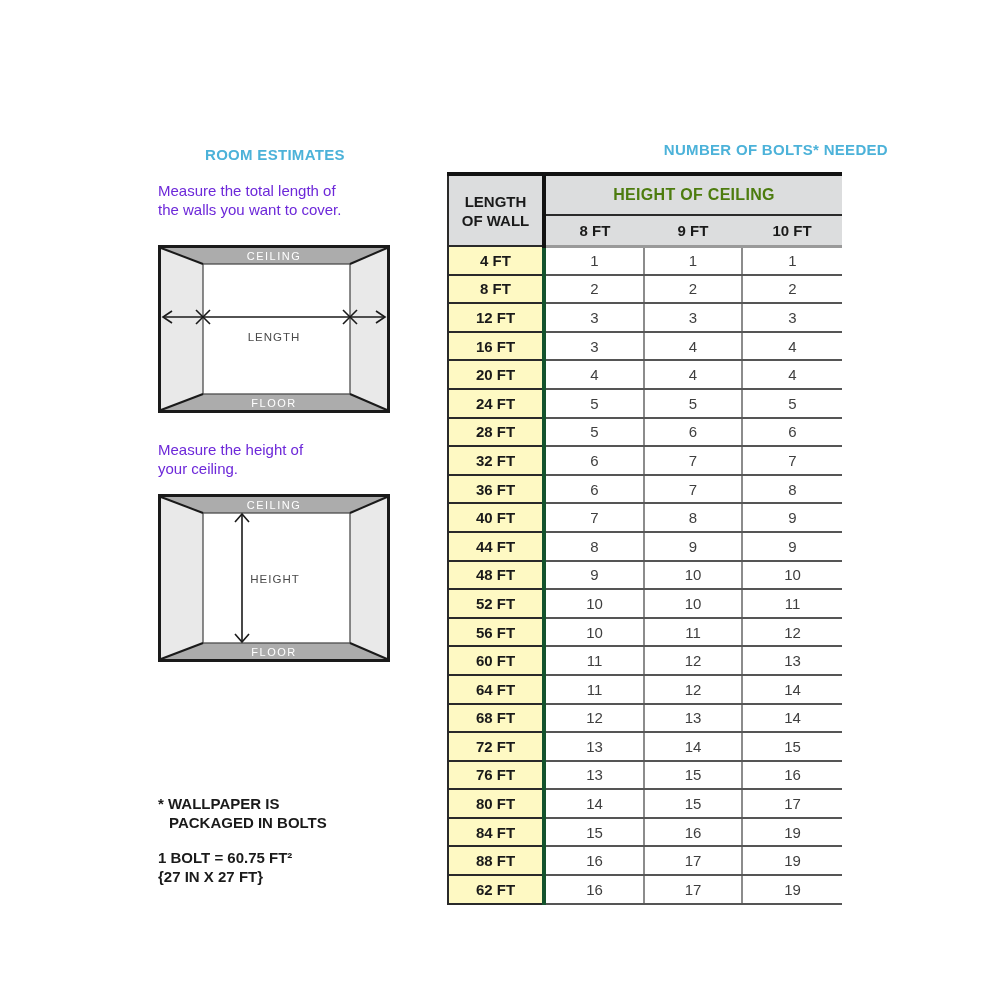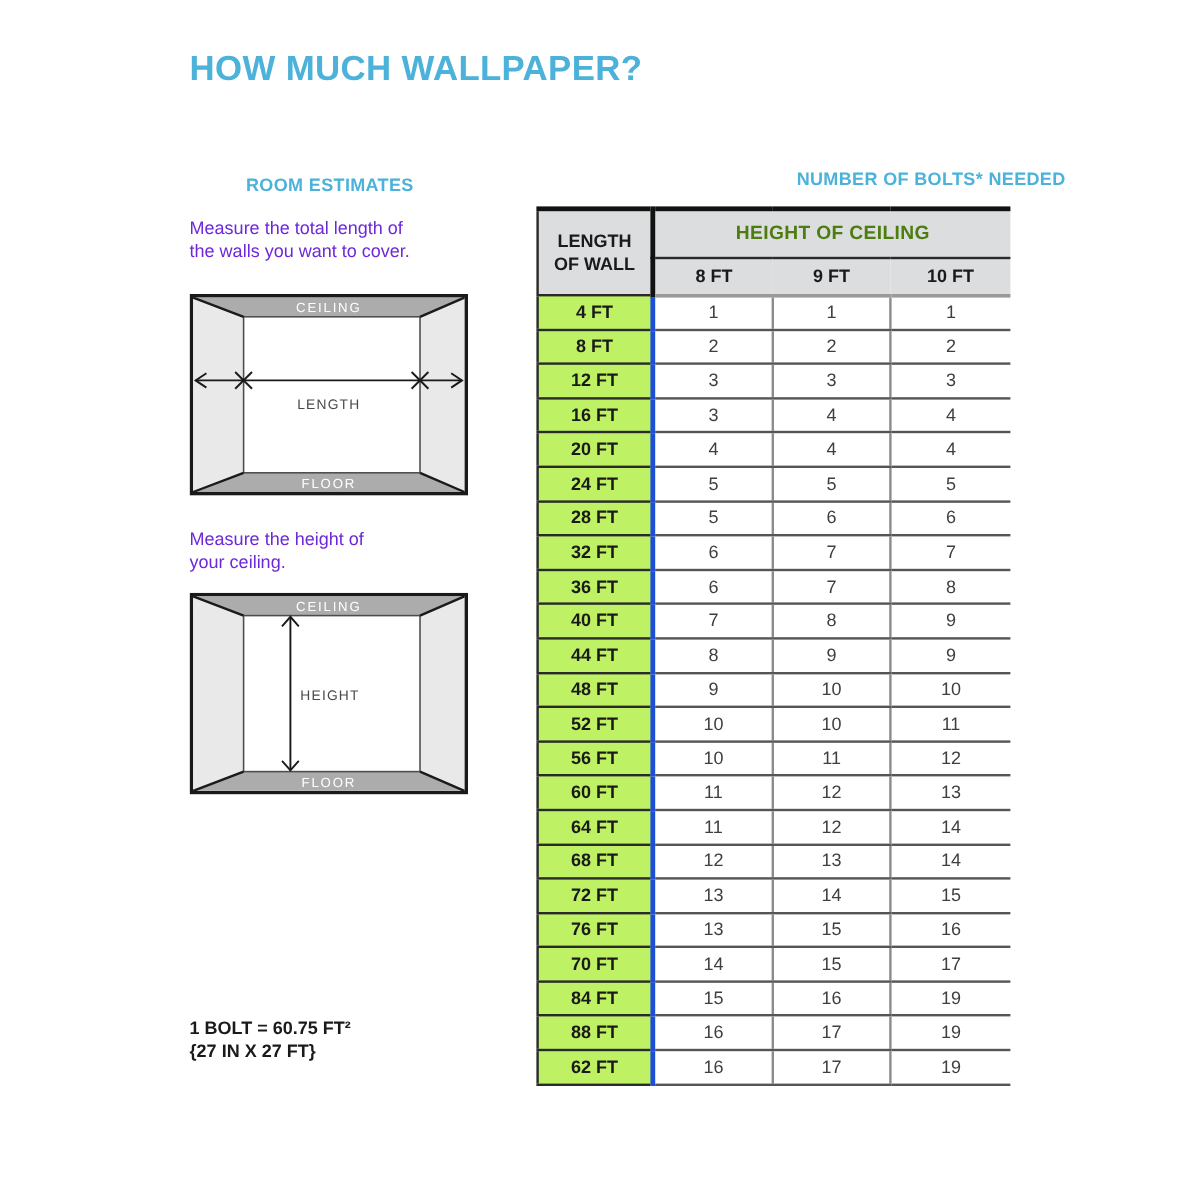--- a/index.html
+++ b/index.html
@@ -68,36 +68,35 @@
   .group-hdr {
     background: #dcddde; border-bottom: 2px solid #2a2a2a;
     height: 41px; font-size: 16px; font-weight: bold; color: #4d7c0f;
     letter-spacing: 0.3px;
   }
   .sub-hdr-row th {
     background: #dcddde; border-bottom: 3px solid #9a9a9a;
     height: 31px; font-size: 15px; font-weight: bold; color: #1a1a1a;
   }
   .row-lbl {
-    background: #bef264; border-right: 4px solid #1d4ed8;
+    background: #fef9c3; border-right: 4px solid #14532d;
     border-bottom: 2px solid #2a2a2a;
     height: 28.6px; font-size: 15px; font-weight: bold; color: #1a1a1a;
   }
   .cell {
     border-bottom: 2px solid #555555;
     font-size: 15px; color: #3f3f3f; background: #ffffff;
   }
   .cell + .cell { border-left: 2px solid #8c8c8c; }
 </style>
 </head>
 <body>
 
 <div class="page">
 
-  <h1 class="title">HOW MUCH WALLPAPER?</h1>
 
   <h2 class="section-heading heading-room">ROOM ESTIMATES</h2>
 
   <div class="step step1">
     <div>Measure the total length of</div>
     <div>the walls you want to cover.</div>
   </div>
 
   <svg class="room-svg svg1" width="232" height="168" viewBox="0 0 232 168">
     <rect x="1.5" y="1.5" width="229" height="165" fill="#ffffff" stroke="#1a1a1a" stroke-width="3"></rect>
@@ -148,20 +147,24 @@
     <text x="116" y="162" class="svg-white-label">FLOOR</text>
     <g stroke="#1a1a1a" stroke-width="1.6" fill="none">
       <line x1="84" y1="20" x2="84" y2="148"></line>
       <polyline points="77,28 84,20 91,28"></polyline>
       <polyline points="77,140 84,148 91,140"></polyline>
     </g>
     <text x="117" y="89" class="svg-dark-label">HEIGHT</text>
   </svg>
 
 
+  <div class="note footnote">
+    <div>* WALLPAPER IS</div>
+    <div class="indent">PACKAGED IN BOLTS</div>
+  </div>
 
   <div class="note bolt-info">
     <div>1 BOLT = 60.75 FT²</div>
     <div>{27 IN X 27 FT}</div>
   </div>
 
   <h2 class="section-heading heading-table">NUMBER OF BOLTS* NEEDED</h2>
 
   <table class="bolt-table">
     <colgroup>
@@ -312,21 +315,21 @@
   </tr>
 
   <tr>
     <th class="row-lbl">76 FT</th>
     <td class="cell">13</td>
     <td class="cell">15</td>
     <td class="cell">16</td>
   </tr>
 
   <tr>
-    <th class="row-lbl">70 FT</th>
+    <th class="row-lbl">80 FT</th>
     <td class="cell">14</td>
     <td class="cell">15</td>
     <td class="cell">17</td>
   </tr>
 
   <tr>
     <th class="row-lbl">84 FT</th>
     <td class="cell">15</td>
     <td class="cell">16</td>
     <td class="cell">19</td>

